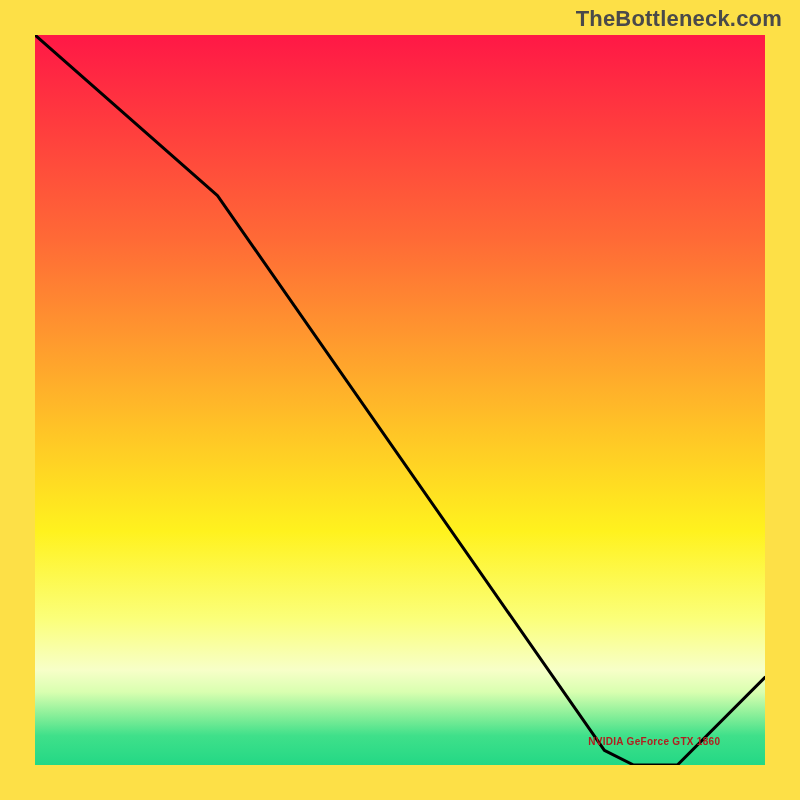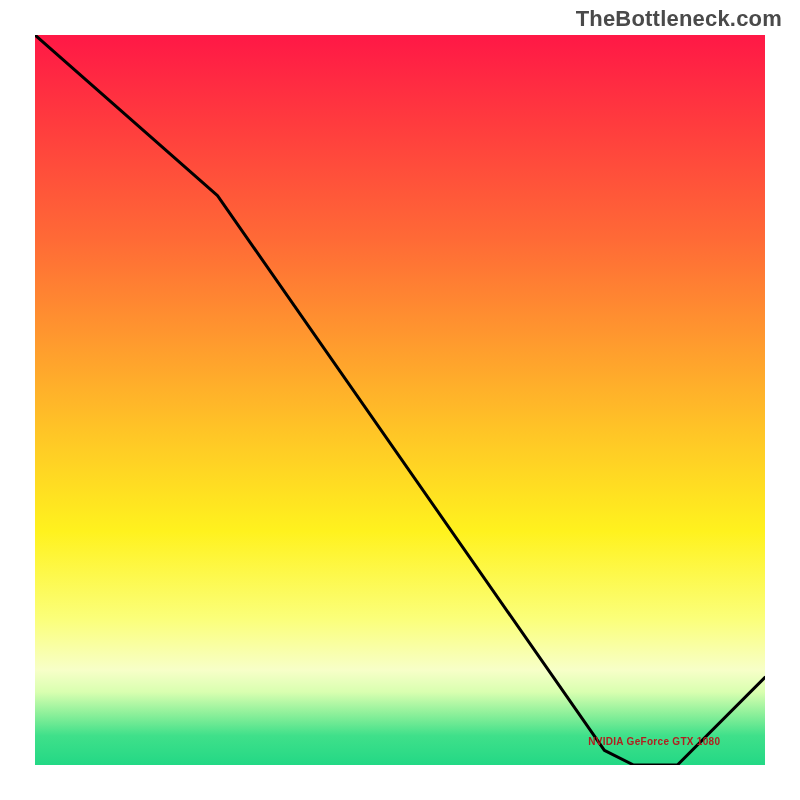--- a/index.html
+++ b/index.html
@@ -8,21 +8,21 @@
     width: 800px;
     height: 800px;
     background: #000;
     font-family: Arial, Helvetica, sans-serif;
     overflow: hidden;
   }
   .frame {
     position: relative;
     width: 800px;
     height: 800px;
-    background: #ffffff;
+    background: #fde047;
     text-align: center;
   }
   .watermark {
     position: absolute;
     top: 6px;
     right: 18px;
     color: #4a4a4a;
     font-size: 22px;
     font-weight: 600;
     letter-spacing: 0.2px;
@@ -74,16 +74,16 @@
 <div class="frame">
 
   <div class="watermark">TheBottleneck.com</div>
 
   <div class="plot-area">
 
     <svg class="curve" viewBox="0 0 730 730" preserveAspectRatio="none">
       <polyline id="curve-path" fill="none" stroke="#000" stroke-width="3" stroke-linejoin="round" stroke-linecap="round" points="0.0,0.0 182.5,160.6 569.4,715.4 598.6,730.0 642.4,730.0 730.0,642.4"></polyline>
     </svg>
 
-    <div id="anno-0" class="annotation" style="left: 553.2px; top: 701.4px;">NVIDIA GeForce GTX 1080</div>
+    <div id="anno-0" class="annotation" style="left: 553.2px; top: 701.4px;">NVIDIA GeForce GTX 1860</div>
 
   </div>
 </div>
 
 </body></html>

